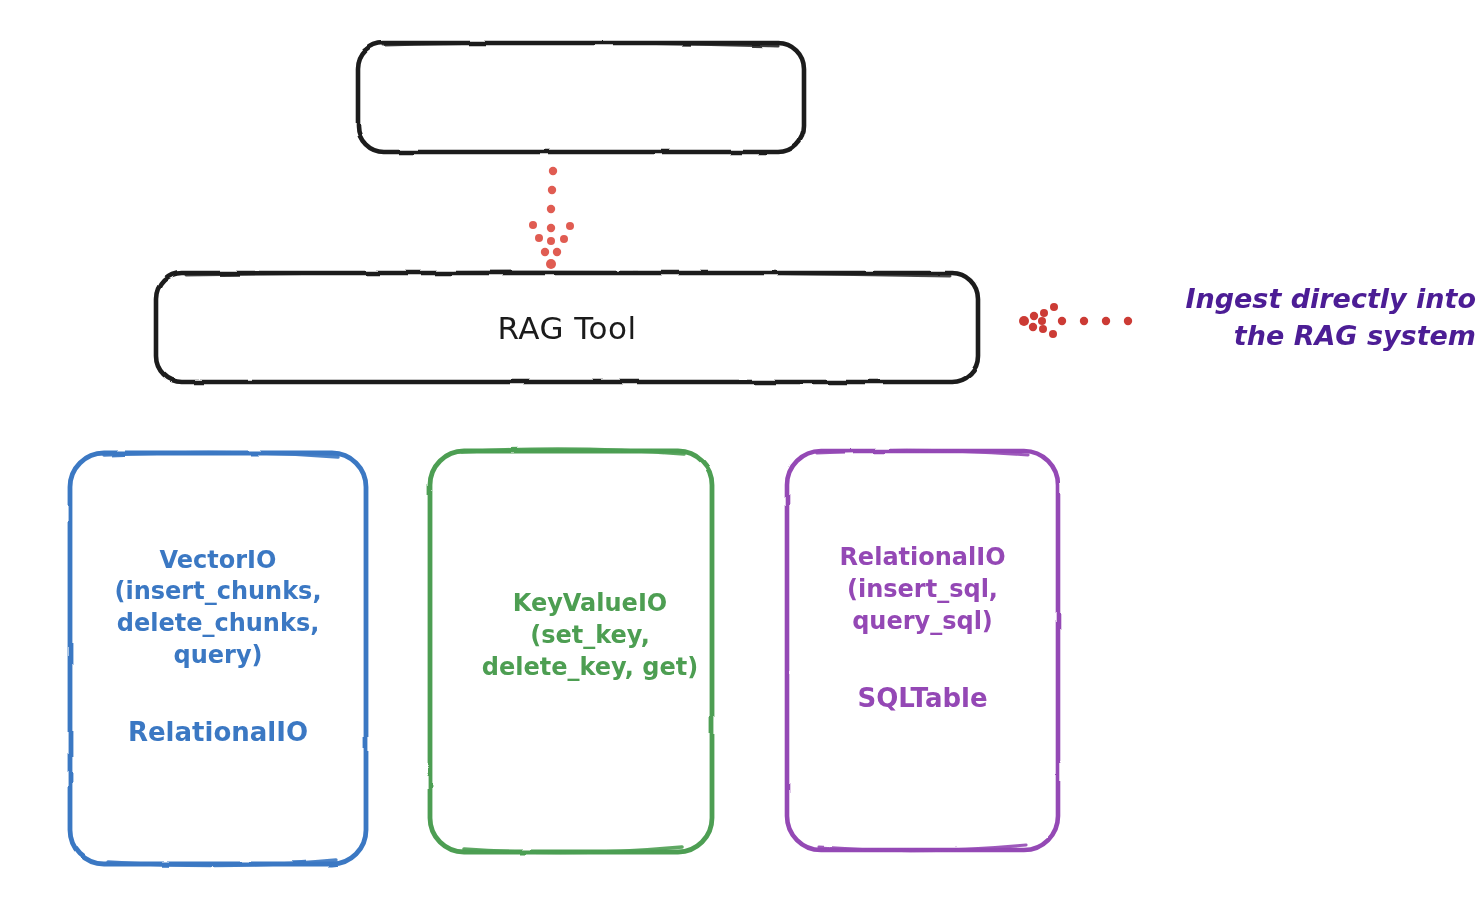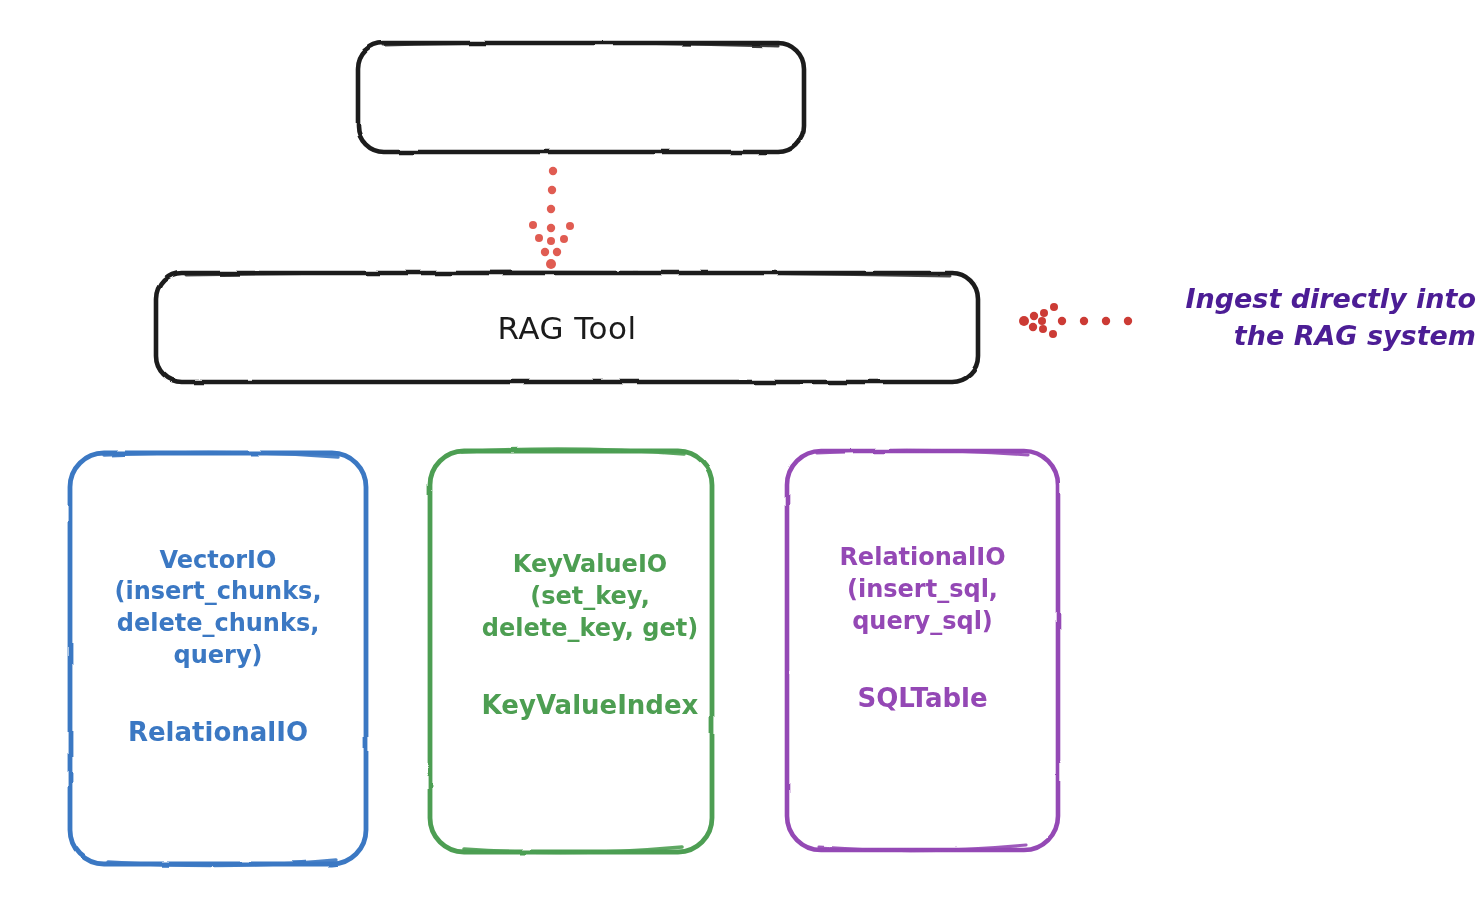--- a/index.html
+++ b/index.html
@@ -217,21 +217,20 @@
 (insert_chunks,
 delete_chunks,
 query)</div>
     <div class="io-index">RelationalIO</div>
   </div>
 
   <div class="io-node" id="keyvalue-node">
     <div class="io-ops">KeyValueIO
 (set_key,
 delete_key, get)</div>
-    <div class="io-index">KeyValueIndex</div>
   </div>
 
   <div class="io-node" id="relational-node">
     <div class="io-ops">RelationalIO
 (insert_sql,
 query_sql)</div>
     <div class="io-index">SQLTable</div>
   </div>
 
   <div id="ingest-annotation">Ingest directly into

